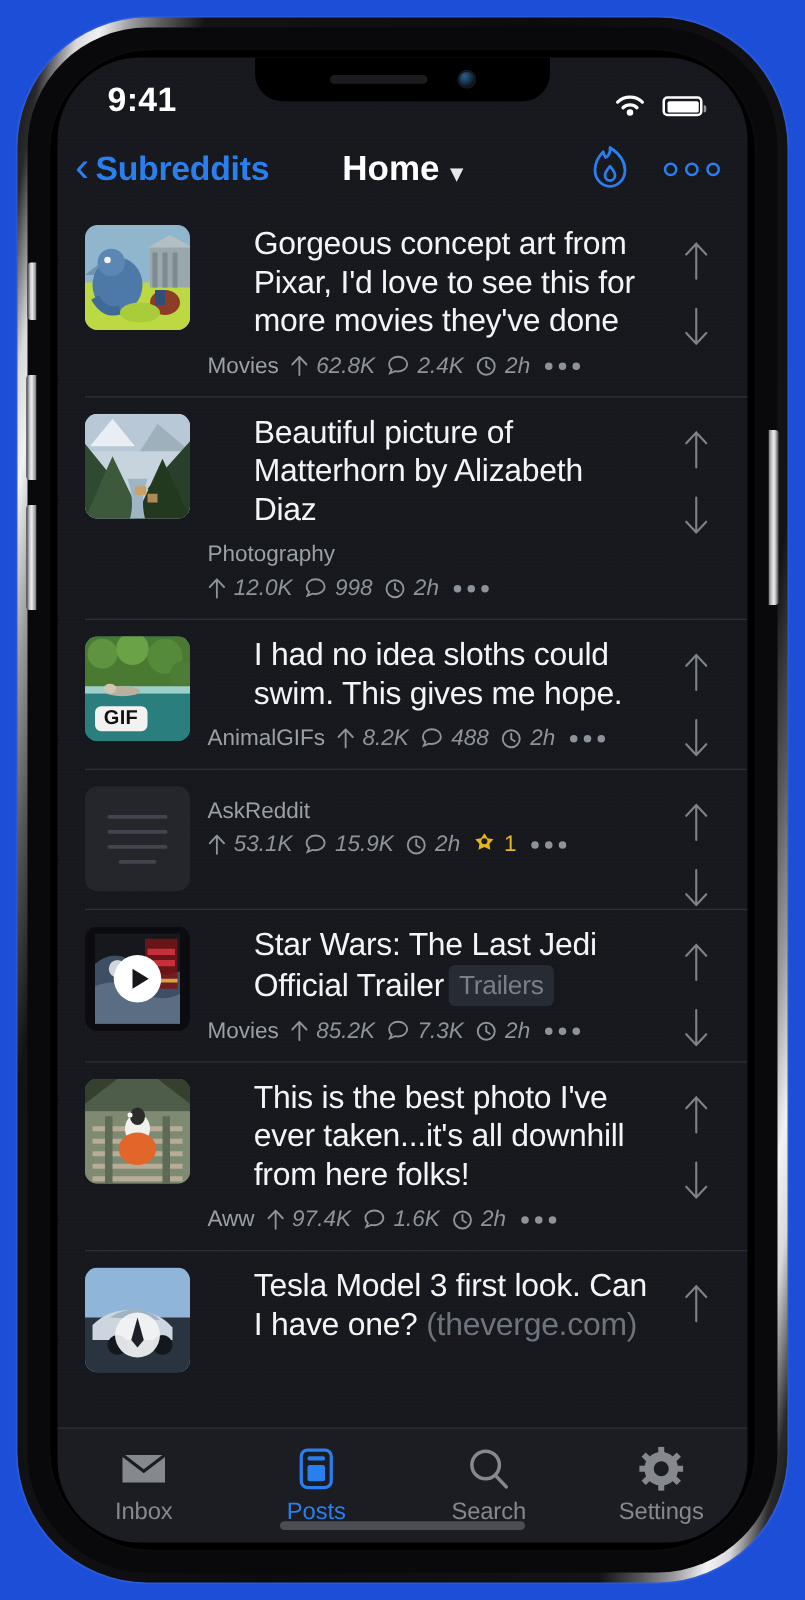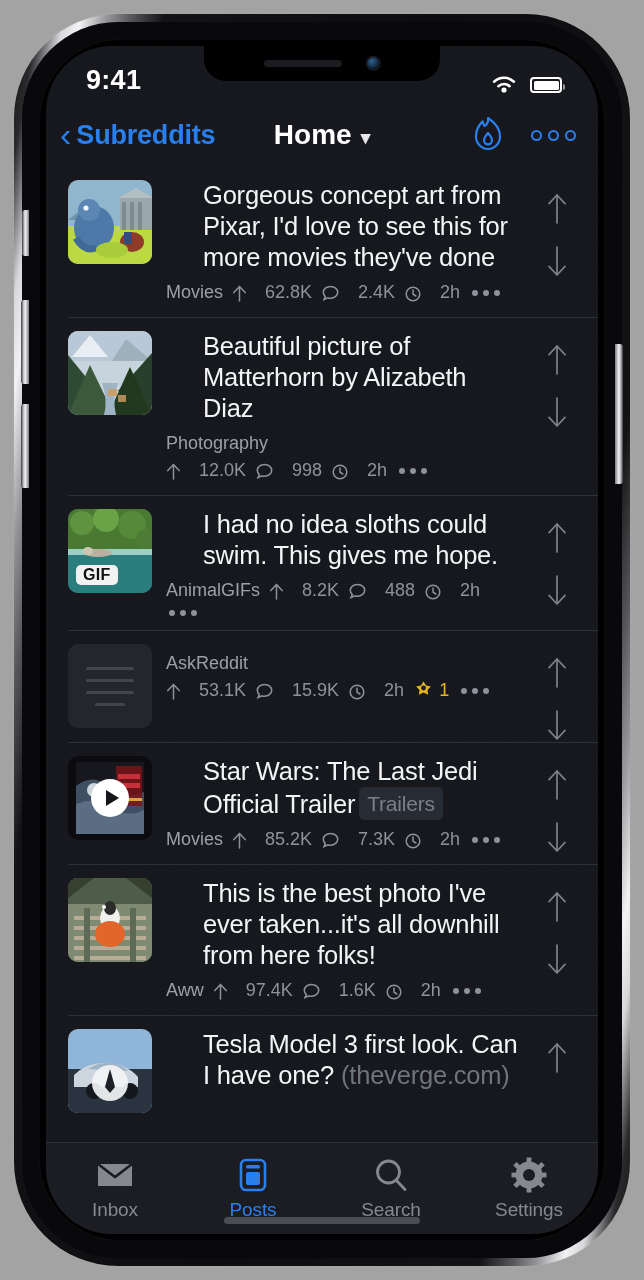--- a/index.html
+++ b/index.html
@@ -1,20 +1,20 @@
 <!DOCTYPE html>
 <html><head>
 <meta charset="utf-8">
 <style>
   * { margin:0; padding:0; box-sizing:border-box; }
   html,body { width:644px; height:1280px; background:#000; overflow:hidden; }
   body { font-family:"Liberation Sans", sans-serif; -webkit-font-smoothing:antialiased; }
 
   
-  .stage { position:relative; width:644px; height:1280px; background:#a3a3a3; }
+  .stage { position:relative; width:644px; height:1280px; background:#1d4ed8; }
 
   .phone {
     position:absolute; left:14px; top:14px; width:616px; height:1252px;
     border-radius:104px;
     background:linear-gradient(100deg,#0a0a0a 0%,#2a2a2c 3%,#d8d8da 6%,#f2f2f4 8%,#9a9a9e 11%,#58585c 14%,#131315 18%,
       #0c0c0e 50%,#131315 82%,#58585c 86%,#9a9a9e 89%,#f2f2f4 92%,#d8d8da 94%,#2a2a2c 97%,#0a0a0a 100%);
     box-shadow:0 0 2px rgba(255,255,255,.18);
   }
   .phone-inner {
     position:absolute; left:8px; top:8px; right:8px; bottom:8px;
@@ -72,21 +72,21 @@
 
   
   .navbar {
     position:relative; z-index:10; flex:none; height:62px;
     display:flex; align-items:center; padding:0 22px 0 14px; gap:8px;
   }
   .nav-back { display:flex; align-items:center; gap:5px; color:#2a7fee; cursor:pointer; }
   .nav-back .chev { font-size:34px; line-height:1; font-weight:300; margin-top:-3px; }
   .nav-back .lbl { font-size:27px; font-weight:700; letter-spacing:-.2px; }
   .nav-title { position:absolute; left:50%; transform:translateX(-50%);
-               display:flex; align-items:center; gap:9px; color:#fff;
+               display:flex; align-items:flex-end; gap:9px; color:#fff;
                font-size:28px; font-weight:600; cursor:pointer; }
   .nav-title .caret { font-size:19px; font-weight:600; color:#e8e8ea; margin-top:4px; }
   .nav-actions { margin-left:auto; display:flex; align-items:center; gap:26px; }
   .dots-icon { display:flex; gap:6px; cursor:pointer; }
   .dots-icon span { width:11px; height:11px; border-radius:50%; border:2px solid #2a7fee; }
 
   
   .feed { position:relative; z-index:5; flex:1; overflow:hidden; }
   .post { display:flex; padding:14px 18px 0 22px; gap:14px; position:relative; cursor:pointer; }
   .post + .post::before { content:""; position:absolute; left:22px; right:0; top:0;
@@ -106,21 +106,21 @@
                     border-bottom:8px solid transparent; margin-left:4px; }
 
   .body { flex:1; min-width:0; padding-bottom:14px; }
   .title { color:#f3f4f6; font-size:25.5px; line-height:31px; font-weight:400; letter-spacing:-.2px;margin-left:37px; }
   .flair { display:inline-block; background:#272b33; color:#7b8088; font-size:21px;
            padding:1px 8px; border-radius:5px; vertical-align:2px; margin-left:4px; }
   .domain { color:#6e747d; }
   .meta { display:flex; align-items:center; flex-wrap:wrap; gap:9px;
           margin-top:9px; color:#8d939c; font-size:18px; }
   .meta .sub { color:#9aa0a8; }
-  .meta .grp { display:flex; align-items:flex-end; gap:18px; }
+  .meta .grp { display:flex; align-items:center; gap:6px;font-style:italic; }
   .meta.row2 { margin-top:6px; }
   .m-dots { display:flex; gap:5px; align-items:center; margin-left:3px; }
   .m-dots span { width:6px; height:6px; border-radius:50%; background:#8d939c; }
   .award { display:flex; align-items:center; gap:5px; color:#e8b51c; }
 
   .votes { flex:none; width:46px; display:flex; flex-direction:column;
            align-items:center; justify-content:flex-start; gap:18px; padding-top:12px; }
 
   
   .tabbar { position:relative; z-index:10; flex:none; height:92px; background:#1b1d22;

